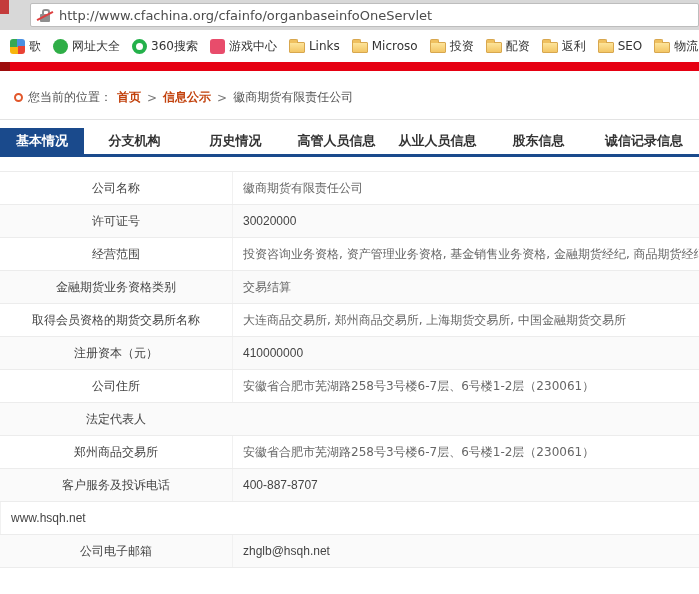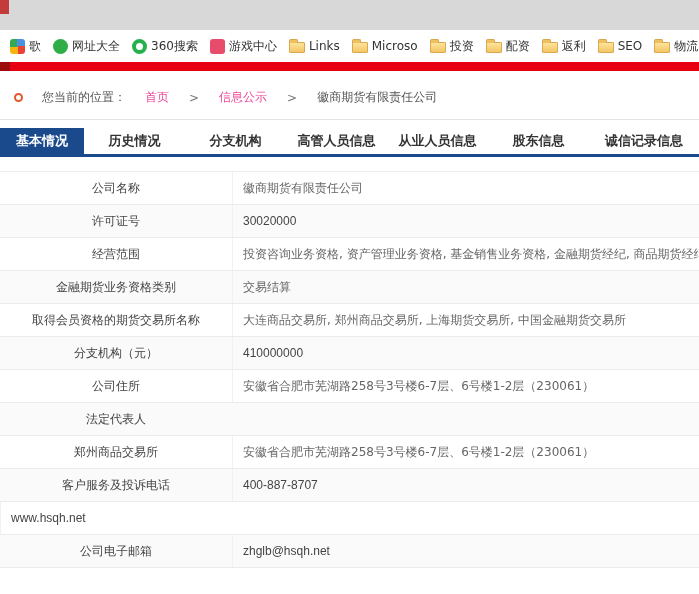--- a/index.html
+++ b/index.html
@@ -33,25 +33,25 @@
   .folder-icon { position:relative; width:16px; height:11px; margin-top:3px;
     background:linear-gradient(#fde49a,#f3c665); border:1px solid #d8a74e; border-radius:1px; }
   .folder-icon::before { content:""; position:absolute; top:-4px; left:-1px; width:7px; height:3px;
     background:#efc05f; border:1px solid #d8a74e; border-bottom:none; border-radius:2px 2px 0 0; }
 
   
   .redbar { position:relative; height:9px; background:#e60012; }
   .redbar-dark { position:absolute; left:0; top:0; width:10px; height:100%; background:#9c0c0c; }
 
   
-  .breadcrumb { display:flex; align-items:center; gap:19px; padding:18px 0 13px 14px;
+  .breadcrumb { display:flex; align-items:center; gap:5px; padding:18px 0 13px 14px;
     font-size:12px; color:#555; border-bottom:1px solid #e3e3e3; }
   .loc-icon { width:9px; height:9px; border-radius:50%; border:2px solid #e2572b;
     background:#fff; flex:0 0 auto; }
-  .breadcrumb a { color:#ec4899; text-decoration:none; cursor:pointer; }
+  .breadcrumb a { color:#c2410c; text-decoration:none; cursor:pointer;font-weight:bold; }
   .breadcrumb .sep { color:#777; margin:0 1px; }
 
   
   .tabs { display:flex; margin-top:8px; height:29px; border-bottom:3px solid #1a4a8c; }
   .tab { flex:0 0 101px; display:flex; align-items:center; justify-content:center;
     font-size:13px; font-weight:bold; color:#333; cursor:pointer; }
   .tab.active { flex:0 0 84px; background:#1a4a8c; color:#fff; }
   .tab:last-child { flex:1; }
 
   
@@ -64,20 +64,24 @@
   .cell.value { flex:1; font-size:12px; color:#666; padding-left:10px;
     border-left:1px solid #f1f1f1; white-space:nowrap; overflow:hidden; }
   .cell.value.mono { font-family:Liberation Sans, sans-serif;
     font-size:12px; color:#444; }
 </style>
 </head>
 <body>
 
 <div class="chrome">
   <span class="tab-stub"></span>
+  <div class="address-bar">
+    <span class="lock-icon"></span>
+    <span class="url-text">http://www.cfachina.org/cfainfo/organbaseinfoOneServlet</span>
+  </div>
 </div>
 
 <div class="bookmarks">
   <span class="bm">
     <span class="google-icon"></span>
     <span>歌</span>
   </span>
   <span class="bm">
     <span class="site-green-icon"></span>
     <span>网址大全</span>
@@ -130,22 +134,22 @@
   <span>您当前的位置：</span>
   <a>首页</a>
   <span class="sep">&gt;</span>
   <a>信息公示</a>
   <span class="sep">&gt;</span>
   <span>徽商期货有限责任公司</span>
 </div>
 
 <div class="tabs">
   <div class="tab active">基本情况</div>
+  <div class="tab">分支机构</div>
   <div class="tab">历史情况</div>
-  <div class="tab">分支机构</div>
   <div class="tab">高管人员信息</div>
   <div class="tab">从业人员信息</div>
   <div class="tab">股东信息</div>
   <div class="tab">诚信记录信息</div>
 </div>
 
 <div class="info-table">
   <div class="row">
     <div class="cell label">公司名称</div>
     <div class="cell value">徽商期货有限责任公司</div>
@@ -160,21 +164,21 @@
   </div>
   <div class="row">
     <div class="cell label">金融期货业务资格类别</div>
     <div class="cell value">交易结算</div>
   </div>
   <div class="row">
     <div class="cell label">取得会员资格的期货交易所名称</div>
     <div class="cell value">大连商品交易所, 郑州商品交易所, 上海期货交易所, 中国金融期货交易所</div>
   </div>
   <div class="row">
-    <div class="cell label">分支机构（元）</div>
+    <div class="cell label">注册资本（元）</div>
     <div class="cell value mono">410000000</div>
   </div>
   <div class="row">
     <div class="cell label">公司住所</div>
     <div class="cell value">安徽省合肥市芜湖路258号3号楼6-7层、6号楼1-2层（230061）</div>
   </div>
   <div class="row">
     <div class="cell label">法定代表人</div>
   </div>
   <div class="row">

